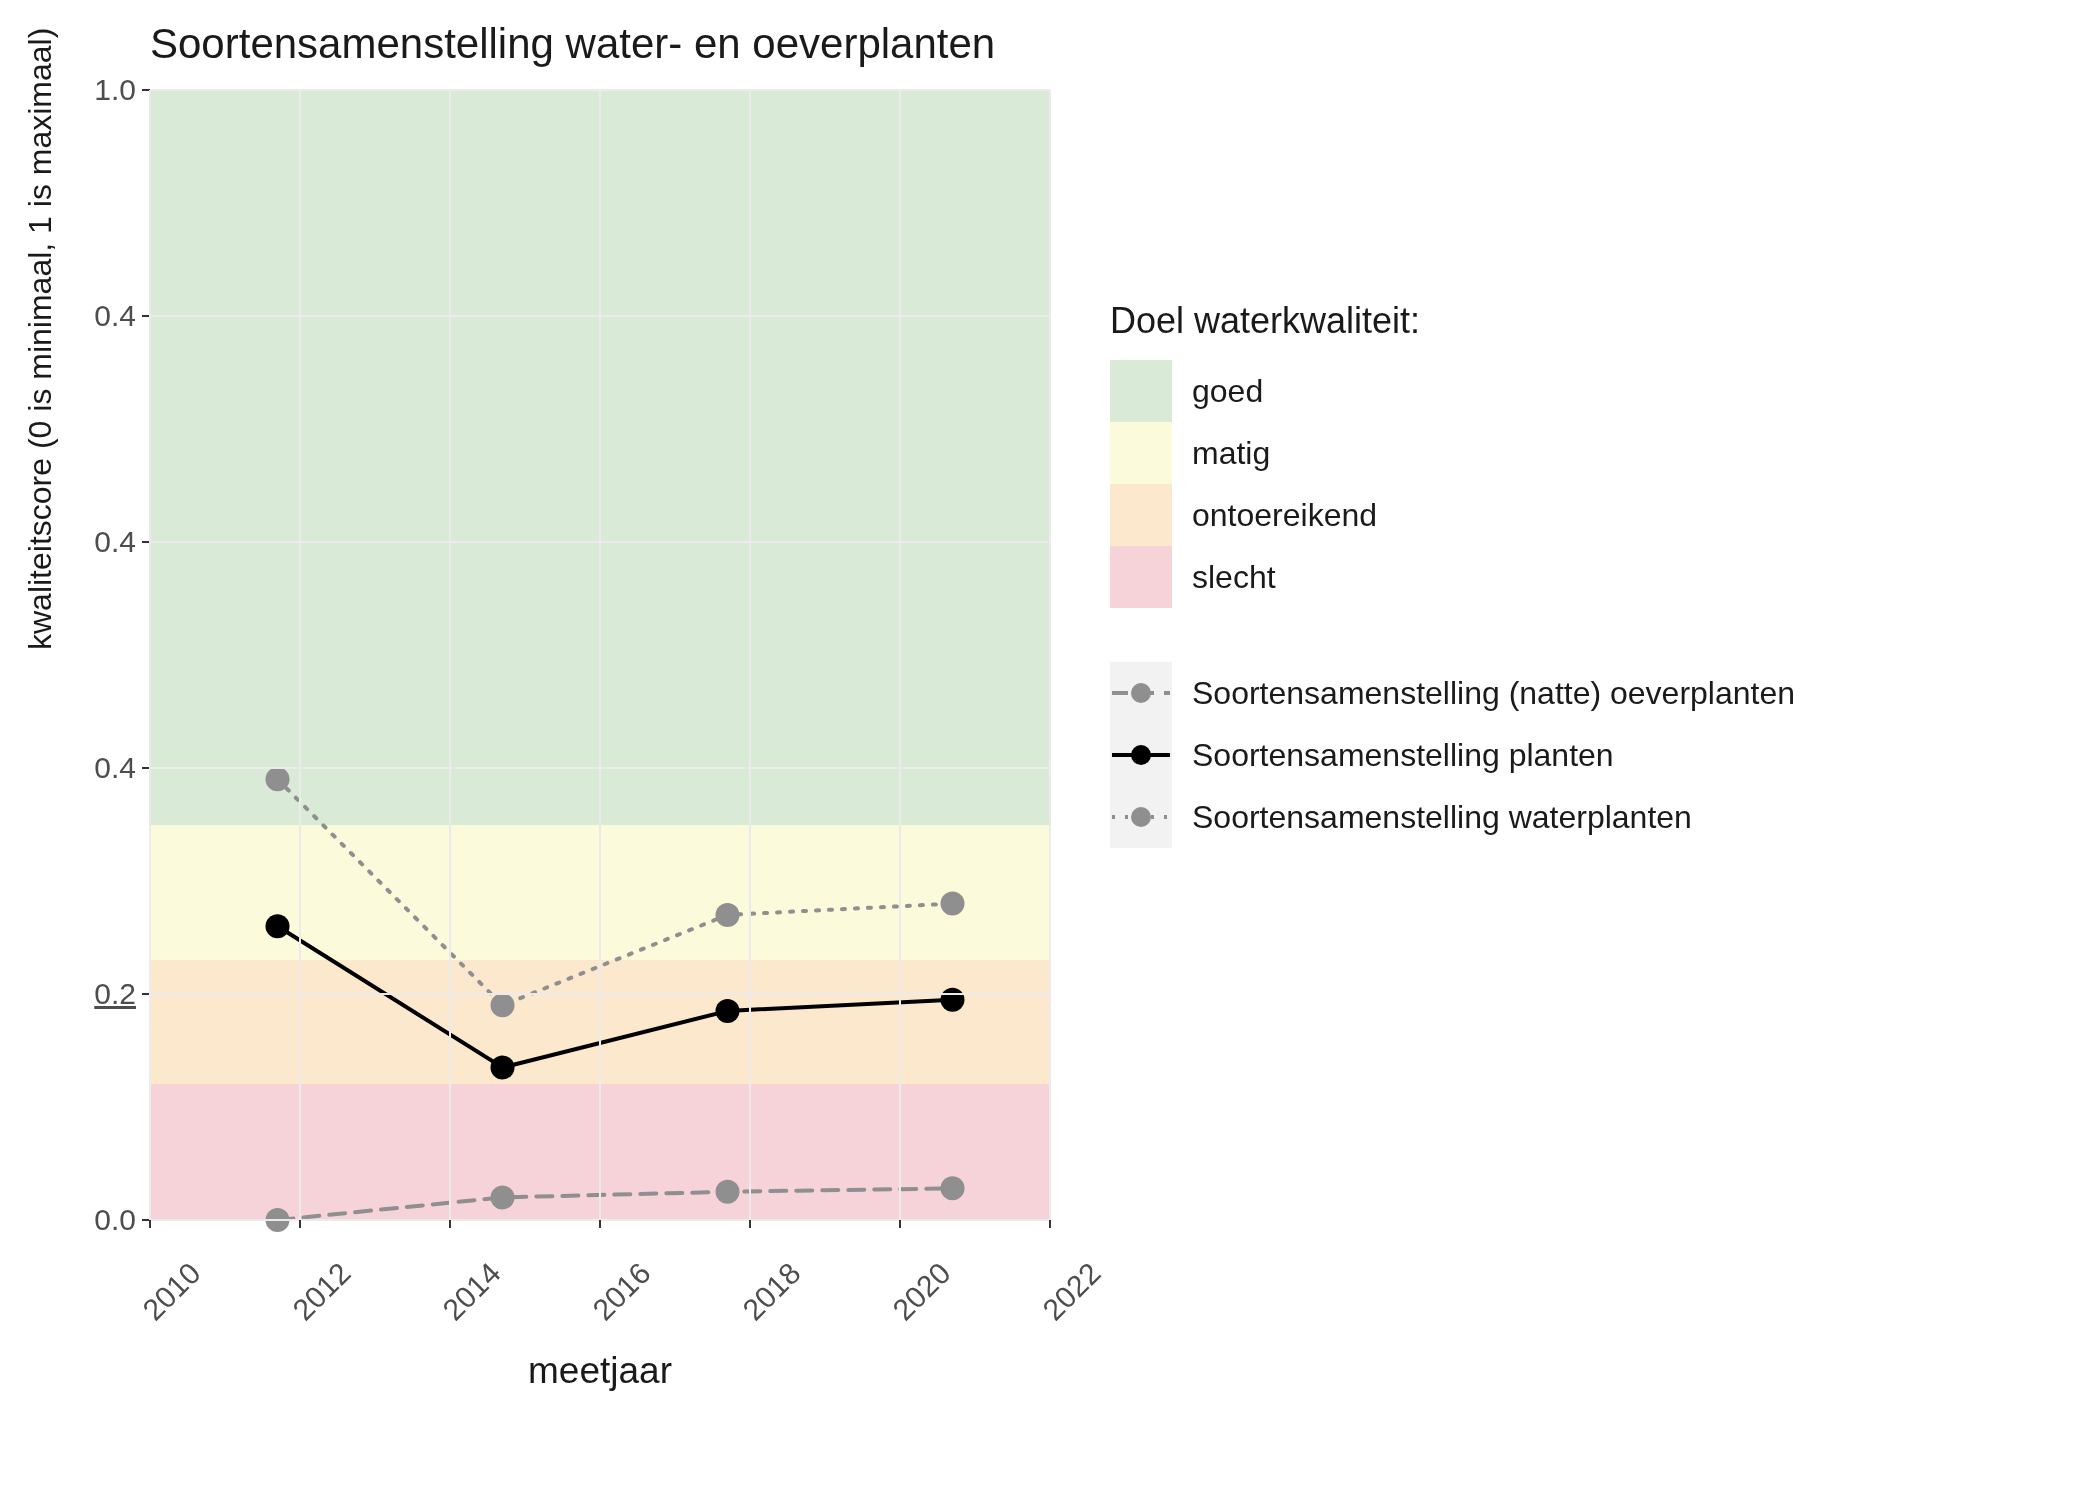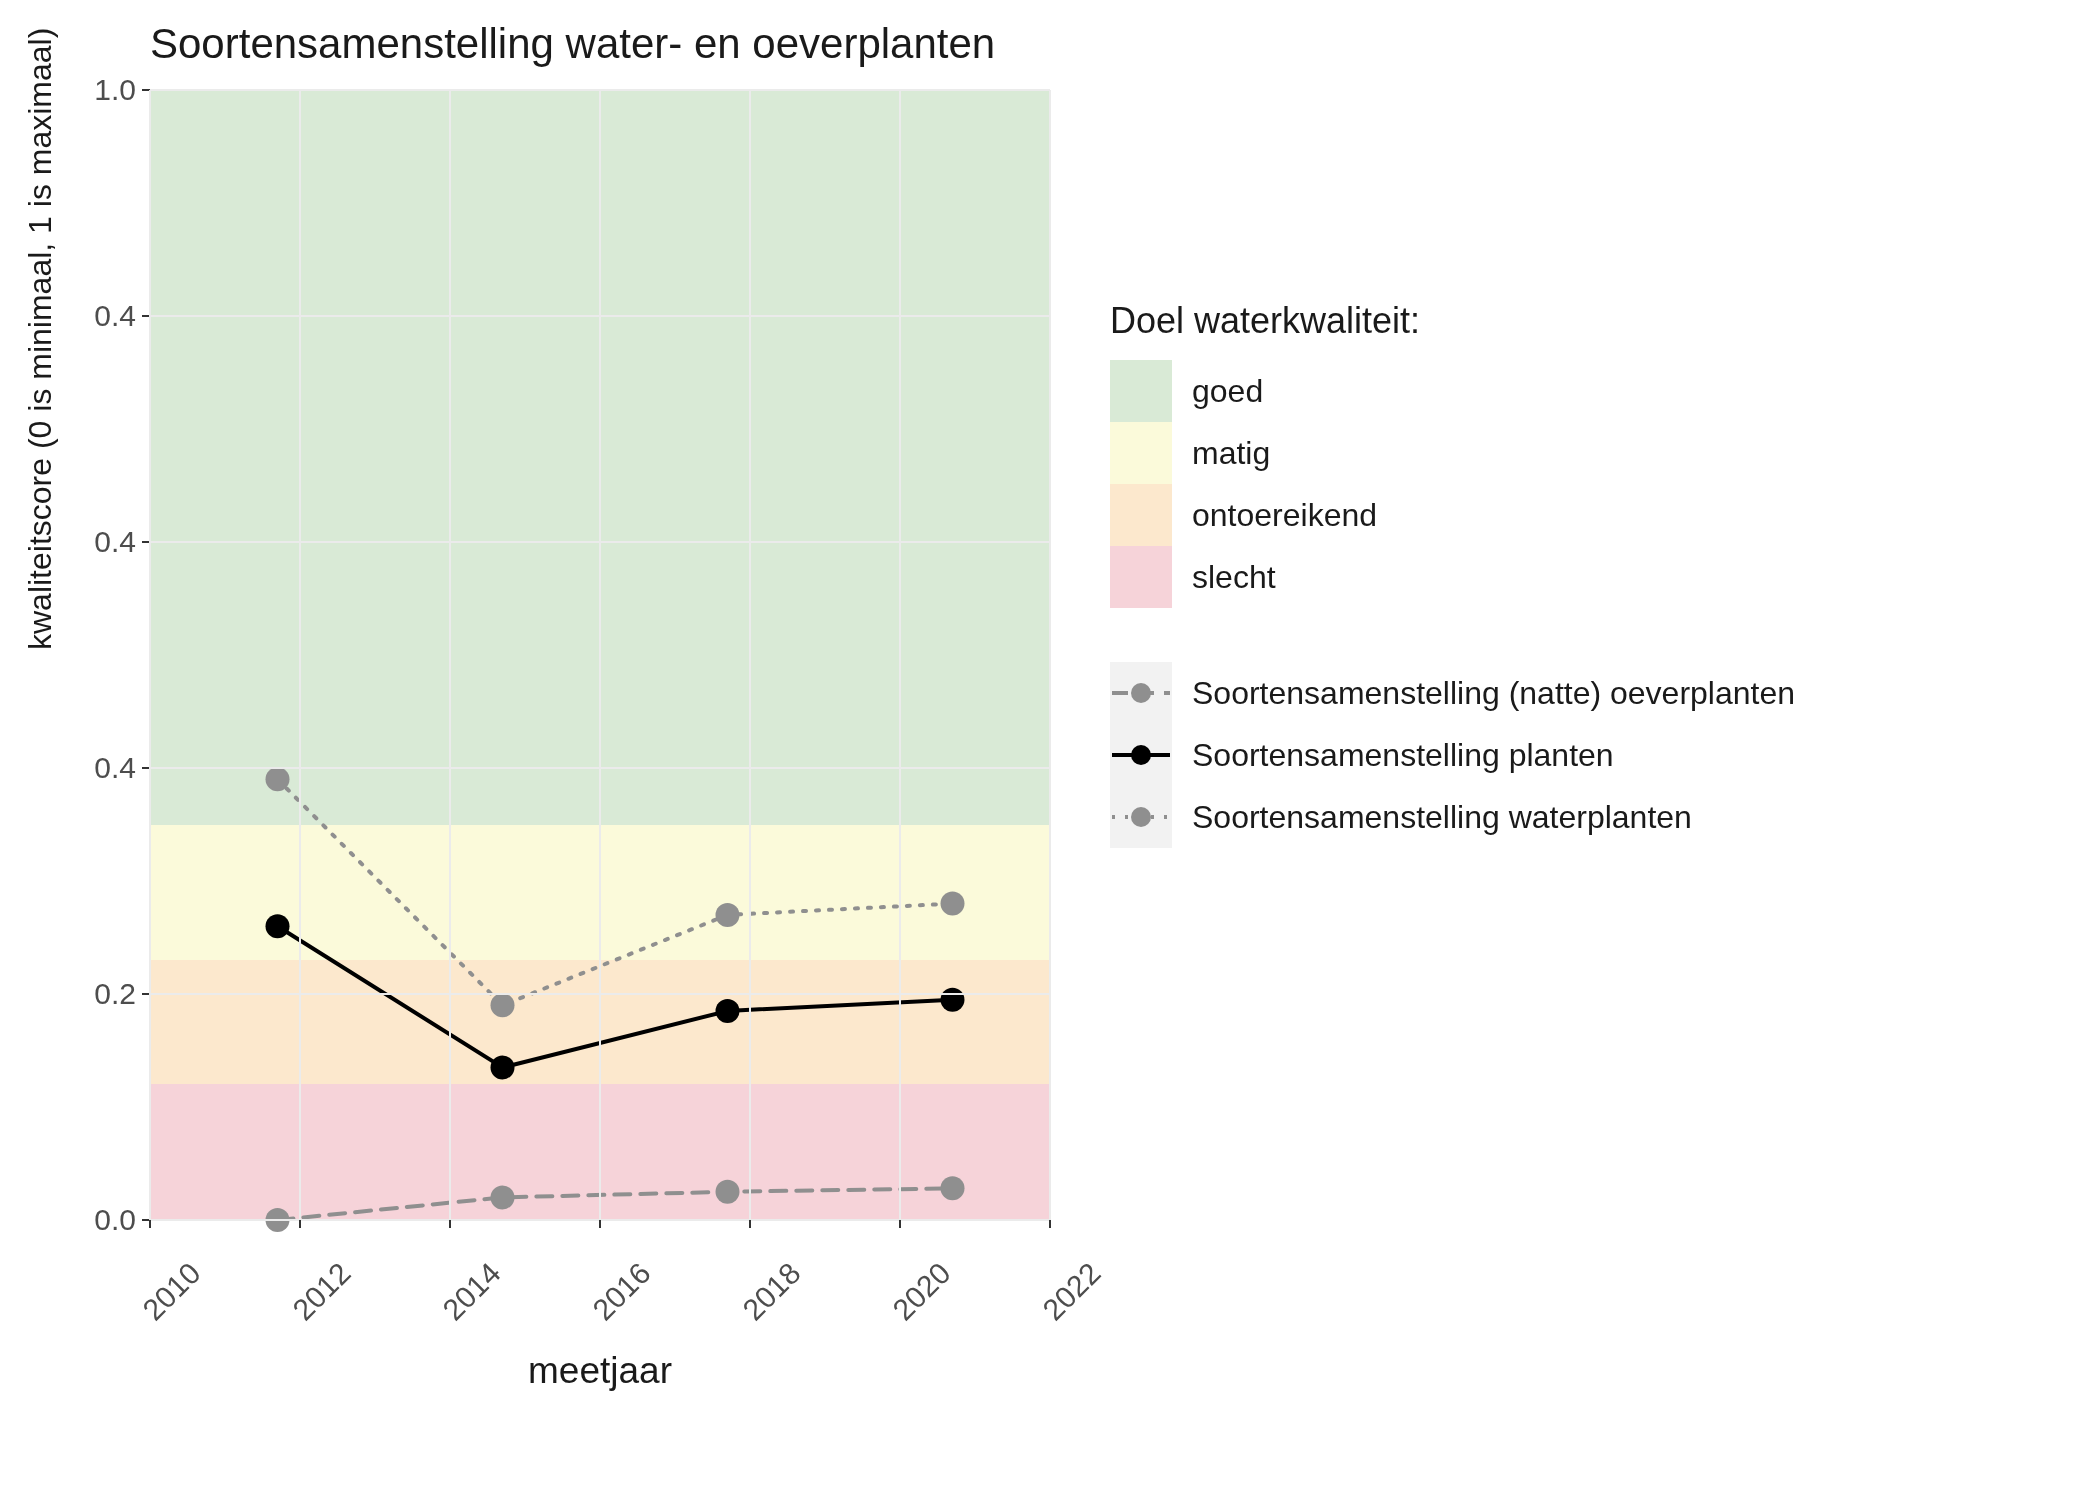--- a/index.html
+++ b/index.html
@@ -164,21 +164,21 @@
         <circle cx="127.50000000000342" cy="689.3" r="12" fill="#8f8f8f"></circle>
         <circle cx="352.5000000000034" cy="915.3" r="12" fill="#8f8f8f"></circle>
         <circle cx="577.5000000000034" cy="824.9" r="12" fill="#8f8f8f"></circle>
         <circle cx="802.5000000000034" cy="813.5999999999999" r="12" fill="#8f8f8f"></circle>
       </svg>
   <div class="grid-h" style="top: 1129px;"></div>
       <div class="tick-mark-y" style="top: 1130px;"></div>
       <div class="axis-y-tick" style="top: 1130px;">0.0</div>
       <div class="grid-h" style="top: 903px;"></div>
       <div class="tick-mark-y" style="top: 904px;"></div>
-      <div class="axis-y-tick" style="top: 904px;">0.2</div>
+      <div class="axis-y-tick" style="top: 904px; text-decoration: underline;">0.2</div>
       <div class="grid-h" style="top: 677px;"></div>
       <div class="tick-mark-y" style="top: 678px;"></div>
       <div class="axis-y-tick" style="top: 678px;">0.4</div>
       <div class="grid-h" style="top: 451px;"></div>
       <div class="tick-mark-y" style="top: 452px;"></div>
       <div class="axis-y-tick" style="top: 452px;">0.4</div>
       <div class="grid-h" style="top: 225px;"></div>
       <div class="tick-mark-y" style="top: 226px;"></div>
       <div class="axis-y-tick" style="top: 226px;">0.4</div>
       <div class="grid-h" style="top: -1px;"></div>

